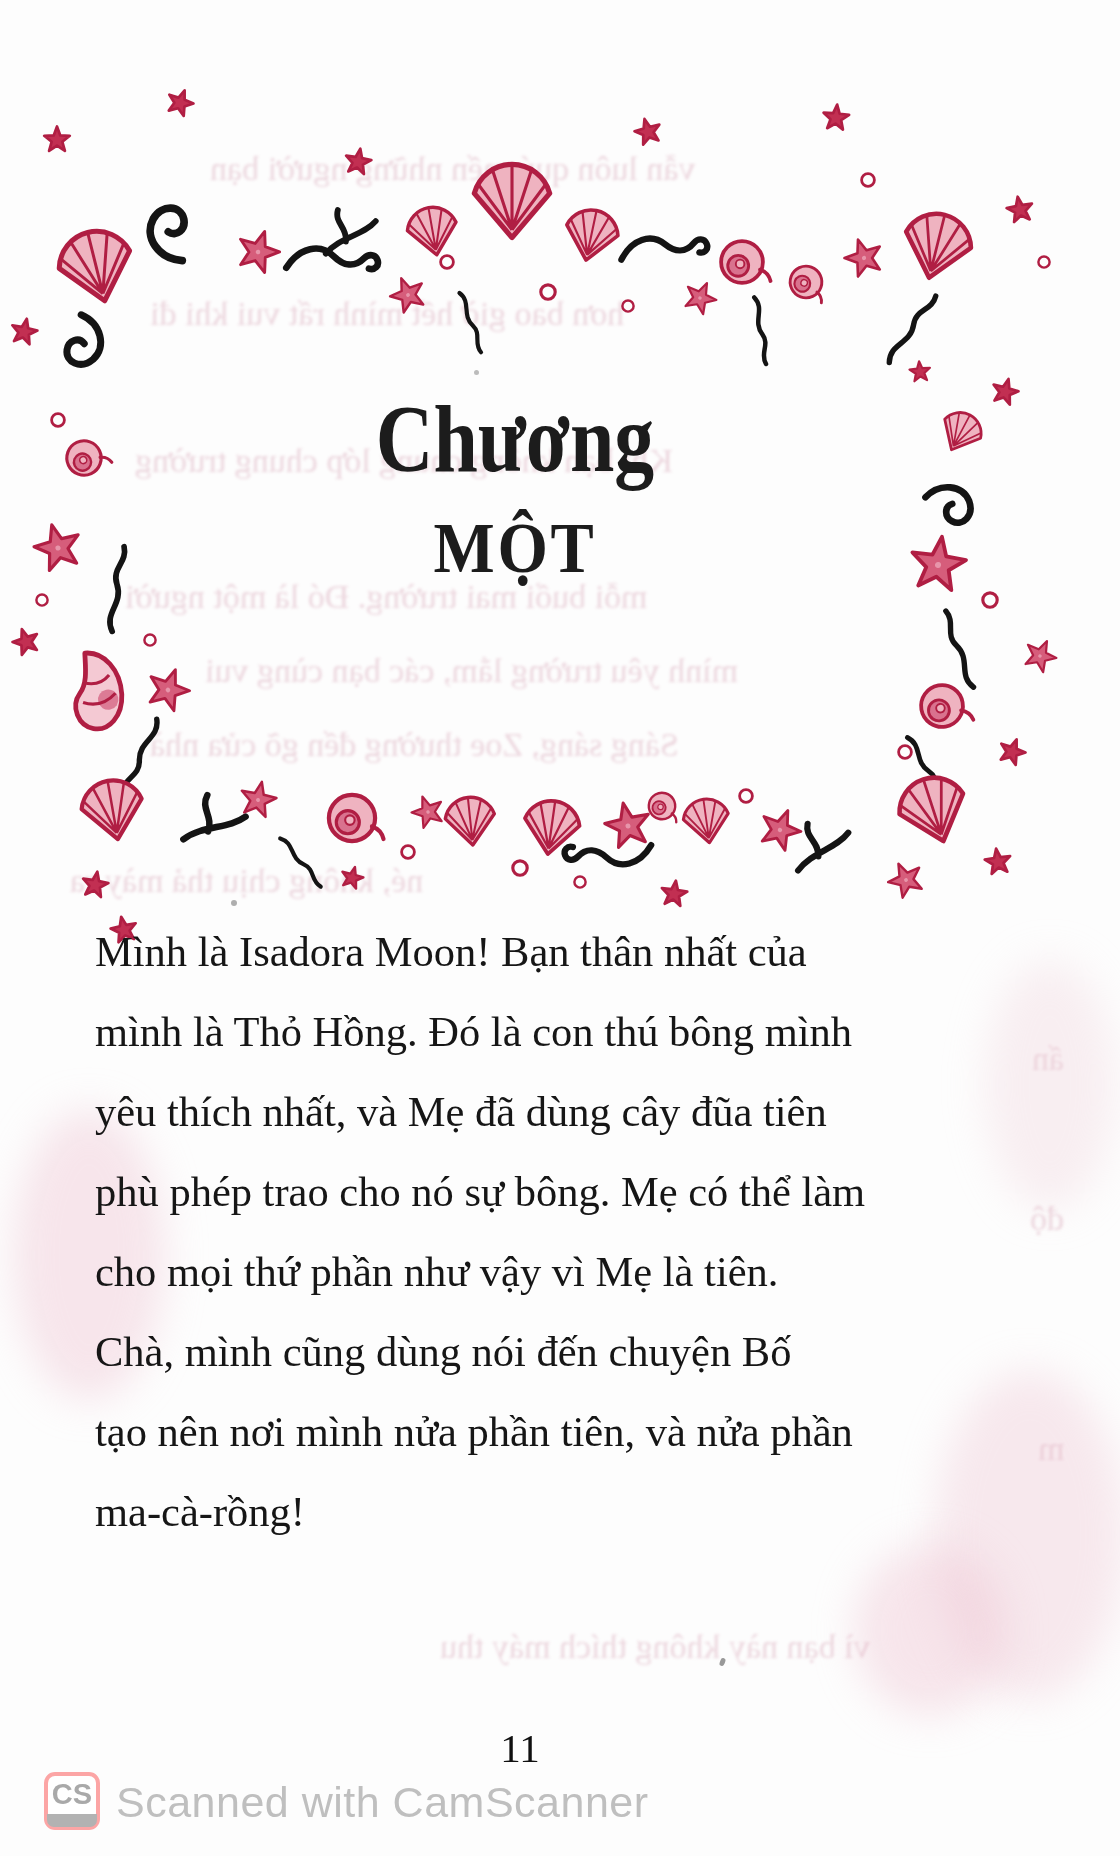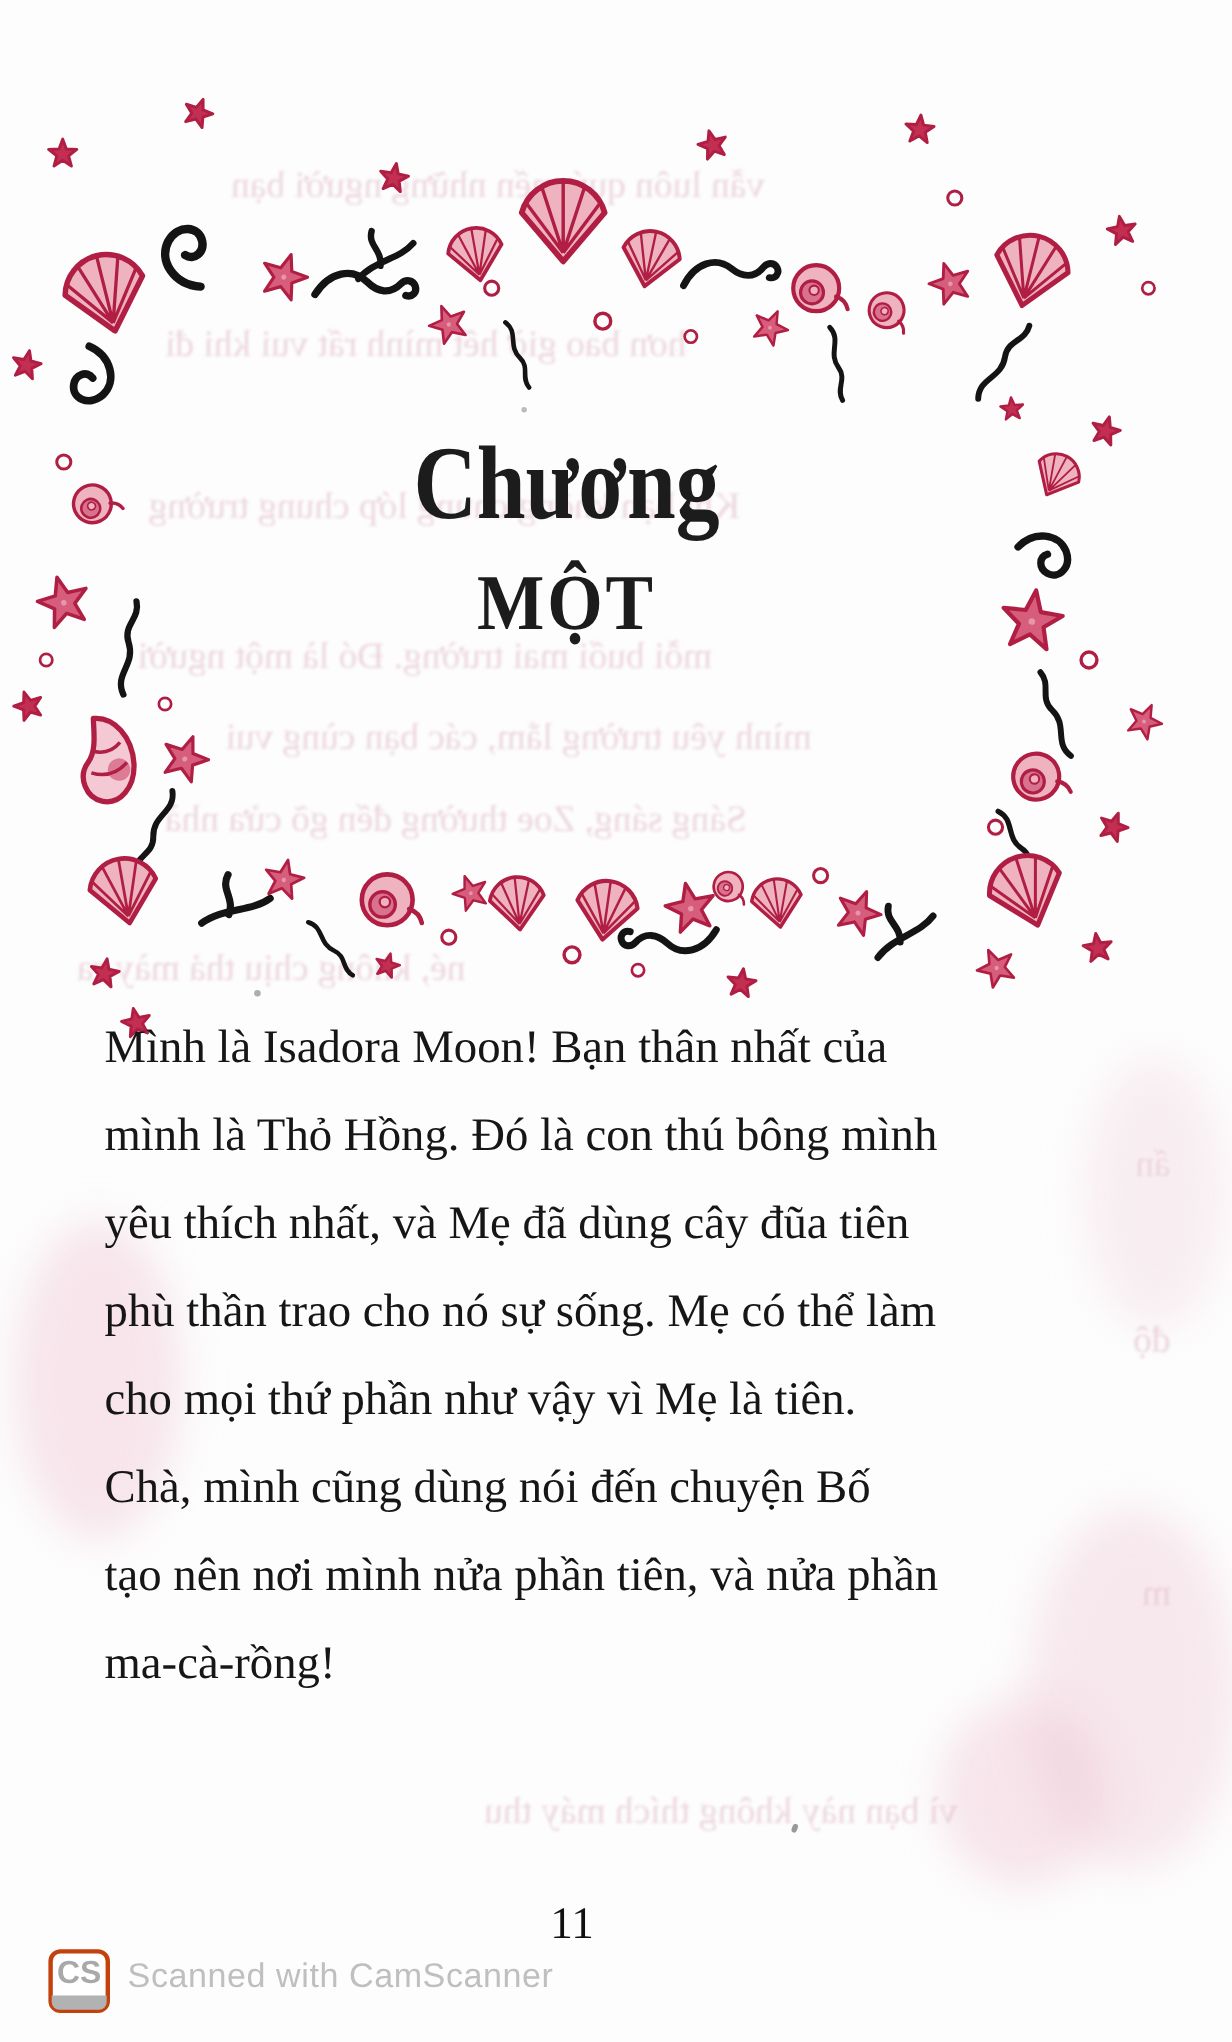--- a/index.html
+++ b/index.html
@@ -27,27 +27,27 @@
 
   
   .body-text { position:absolute; left:95px; top:912px; width:950px; z-index:3; color:#161616; }
   .bline { height:80px; line-height:80px; font-size:42.5px; white-space:nowrap; }
 
   
   .page-number { position:absolute; left:0; top:1724px; width:1040px; text-align:center; font-size:41px; color:#101010; z-index:3; }
 
   
   .cs-logo { position:absolute; left:44px; top:1772px; width:56px; height:58px;
-    border:4px solid #c2410c; border-radius:11px; box-sizing:border-box; z-index:3; background:#fff; }
+    border:4px solid #fca5a5; border-radius:11px; box-sizing:border-box; z-index:3; background:#fff; }
   .cs-text { font-family:"Liberation Sans", sans-serif; font-weight:bold; font-size:29px;
     color:#a9a9a9; text-align:center; line-height:36px; }
   .cs-bar { position:absolute; left:-1px; right:-1px; bottom:-1px; height:13px;
     background:#b2b2b2; border-radius:0 0 7px 7px; }
   .wm-label { position:absolute; left:116px; top:1778px; font-family:"Liberation Sans", sans-serif;
-    font-size:31px; color:#bfbfbf; z-index:3; letter-spacing:.5px; }
+    font-size:43px; color:#bfbfbf; z-index:3; letter-spacing:.5px; }
 
   .speck { position:absolute; background:#6d6d6d; border-radius:50%; z-index:3; }
 </style>
 </head>
 <body>
 
 <div class="page">
 
   <div class="bleed-layer">
       <div class="ghost" style="left: 210px; top: 150px; font-size: 34px;">vẫn luôn quý mến những người bạn</div>
@@ -185,21 +185,21 @@
 
   <div class="chapter-title">
     <div class="chapter-word">Chương</div>
     <div class="chapter-num">MỘT</div>
   </div>
 
   <div class="body-text">
       <div class="bline">Mình là Isadora Moon! Bạn thân nhất của</div>
       <div class="bline">mình là Thỏ Hồng. Đó là con thú bông mình</div>
       <div class="bline">yêu thích nhất, và Mẹ đã dùng cây đũa tiên</div>
-      <div class="bline">phù thần trao cho nó sự sống. Mẹ có thể làm</div>
+      <div class="bline">phù phép trao cho nó sự bông. Mẹ có thể làm</div>
       <div class="bline">cho mọi thứ phần như vậy vì Mẹ là tiên.</div>
       <div class="bline">Chà, mình cũng dùng nói đến chuyện Bố</div>
       <div class="bline">tạo nên nơi mình nửa phần tiên, và nửa phần</div>
       <div class="bline">ma-cà-rồng!</div>
     </div>
 
   <div class="page-number">11</div>
 
   <div class="speck" style="left:231px; top:900px; width:6px; height:6px; opacity:.55;"></div>
   <div class="speck" style="left:720px; top:1658px; width:5px; height:8px; opacity:.7; border-radius:40%; transform:rotate(20deg);"></div>

